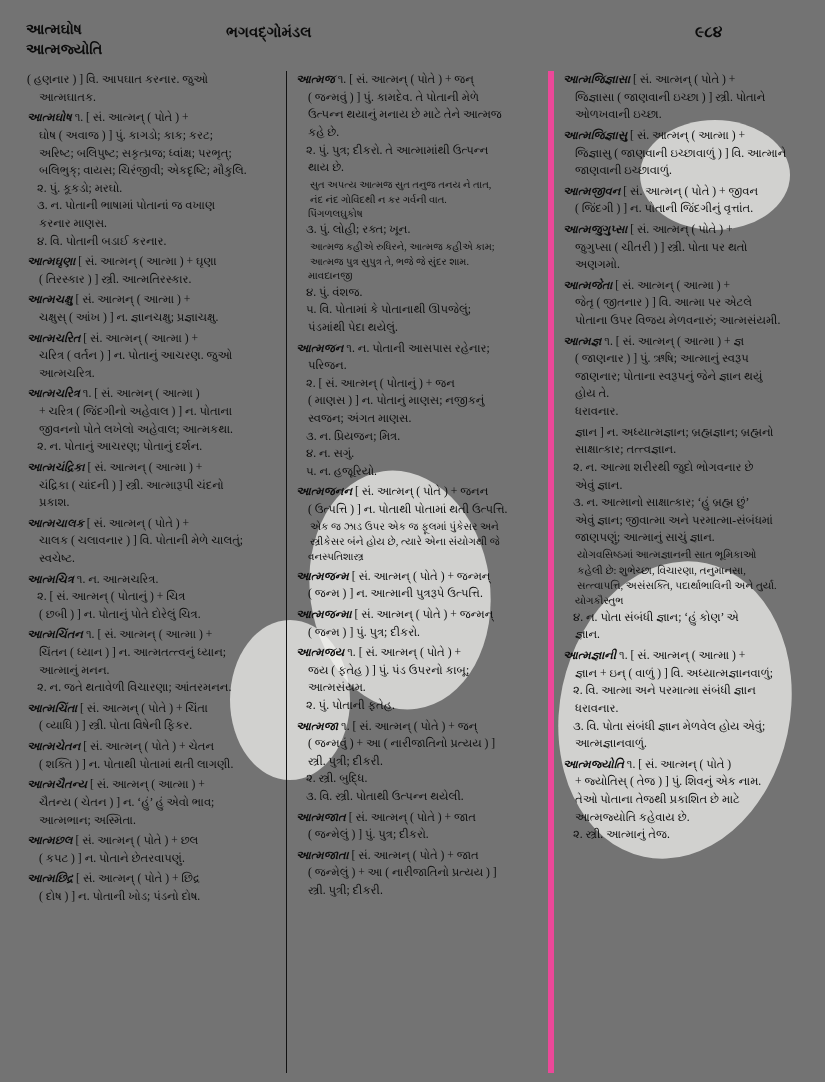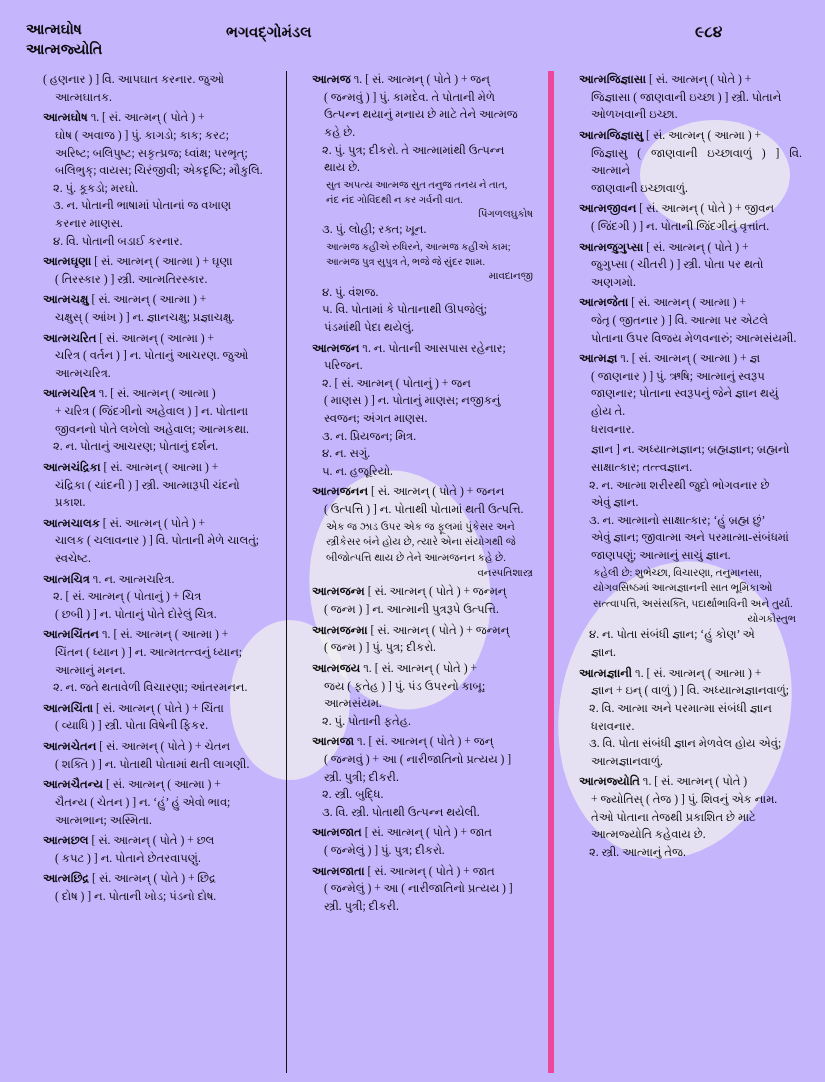--- a/index.html
+++ b/index.html
@@ -14,21 +14,21 @@
     color: #0b0b0b;
     position: relative;
     overflow: hidden;
   }
   .page {
     position: relative;
     width: 825px;
     height: 1082px;
     box-sizing: border-box;
     padding: 16px 14px 8px 18px;
-    background: #c4b5fd;
+    background: #737373;
   }
   
   .watermark {
     position: absolute;
     border-radius: 50%;
     background: #f0f0ee;
     opacity: .75;
     pointer-events: none;
     z-index: 0;
   }
@@ -66,53 +66,53 @@
     padding: 0 9px 0 9px;
     font-size: 11.6px;
     line-height: 1.52;
     text-align: justify;
   }
   .col-1 { width: 268px; }
   .col-2 { width: 262px; border-left: 1px solid #111; }
   .col-3 { width: 263px; border-left: 6px solid #ec4899; }
 
   .entry {
-    margin: 0 0 3px 16px;
+    margin: 0 0 3px 0;
   }
   .entry p {
     margin: 0;
     text-indent: -12px;
     padding-left: 12px;
   }
   .entry p.sense {
     text-indent: 0;
     padding-left: 10px;
   }
   .entry p.quote {
     text-indent: 0;
     padding-left: 14px;
     font-size: 10px;
     line-height: 1.5;
     text-align: justify;
   }
   .entry p.cite {
     text-indent: 0;
-    text-align: right;
     font-size: 10.3px;
     padding-right: 6px;
     margin-top: -1px;
   }
   .entry p.note {
     text-indent: 0;
     padding-left: 14px;
     font-size: 10.5px;
     line-height: 1.5;
   }
   .hw {
     font-weight: bold;
+    font-style: italic;
   }
   .cont {
     text-indent: 0 !important;
     padding-left: 10px;
   }
 </style>
 </head>
 <body>
 
 <div class="page">
@@ -236,21 +236,20 @@
           <p class="cont">સ્વજન; અંગત માણસ.</p>
           <p class="sense">૩. ન. પ્રિયજન; મિત્ર.</p>
           <p class="sense">૪. ન. સગું.</p>
           <p class="sense">૫. ન. હજૂરિયો.</p>
         </div>
         <div class="entry">
           <p><span class="hw">આત્મજનન</span> [ સં. આત્મન્ ( પોતે ) + જનન</p>
           <p class="cont">( ઉત્પત્તિ ) ] ન. પોતાથી પોતામાં થતી ઉત્પત્તિ.</p>
           <p class="note">એક જ ઝાડ ઉપર એક જ ફૂલમાં પુંકેસર અને</p>
           <p class="note">સ્ત્રીકેસર બંને હોય છે, ત્યારે એના સંયોગથી જે</p>
-          <p class="note">બીજોત્પત્તિ થાય છે તેને આત્મજનન કહે છે.</p>
           <p class="cite">વનસ્પતિશાસ્ત્ર</p>
         </div>
         <div class="entry">
           <p><span class="hw">આત્મજન્મ</span> [ સં. આત્મન્ ( પોતે ) + જન્મન્</p>
           <p class="cont">( જન્મ ) ] ન. આત્માની પુત્રરૂપે ઉત્પત્તિ.</p>
         </div>
         <div class="entry">
           <p><span class="hw">આત્મજન્મા</span> [ સં. આત્મન્ ( પોતે ) + જન્મન્</p>
           <p class="cont">( જન્મ ) ] પું. પુત્ર; દીકરો.</p>
         </div>
@@ -310,22 +309,22 @@
           <p class="cont">ધરાવનાર.</p>
         </div>
         <div class="entry">
           <p class="cont">જ્ઞાન ] ન. અધ્યાત્મજ્ઞાન; બ્રહ્મજ્ઞાન; બ્રહ્મનો</p>
           <p class="cont">સાક્ષાત્કાર; તત્ત્વજ્ઞાન.</p>
           <p class="sense">૨. ન. આત્મા શરીરથી જુદો ભોગવનાર છે</p>
           <p class="cont">એવું જ્ઞાન.</p>
           <p class="sense">૩. ન. આત્માનો સાક્ષાત્કાર; ‘હું બ્રહ્મ છું’</p>
           <p class="cont">એવું જ્ઞાન; જીવાત્મા અને પરમાત્મા-સંબંધમાં</p>
           <p class="cont">જાણપણું; આત્માનું સાચું જ્ઞાન.</p>
+          <p class="note">યોગવસિષ્ઠમાં આત્મજ્ઞાનની સાત ભૂમિકાઓ</p>
           <p class="note">કહેલી છે: શુભેચ્છા, વિચારણા, તનુમાનસા,</p>
-          <p class="note">યોગવસિષ્ઠમાં આત્મજ્ઞાનની સાત ભૂમિકાઓ</p>
           <p class="note">સત્ત્વાપત્તિ, અસંસક્તિ, પદાર્થાભાવિની અને તુર્યા.</p>
           <p class="cite">યોગકૌસ્તુભ</p>
           <p class="sense">૪. ન. પોતા સંબંધી જ્ઞાન; ‘હું કોણ’ એ</p>
           <p class="cont">જ્ઞાન.</p>
         </div>
         <div class="entry">
           <p><span class="hw">આત્મજ્ઞાની</span> ૧. [ સં. આત્મન્ ( આત્મા ) +</p>
           <p class="cont">જ્ઞાન + ઇન્ ( વાળું ) ] વિ. અધ્યાત્મજ્ઞાનવાળું;</p>
           <p class="sense">૨. વિ. આત્મા અને પરમાત્મા સંબંધી જ્ઞાન</p>
           <p class="cont">ધરાવનાર.</p>

